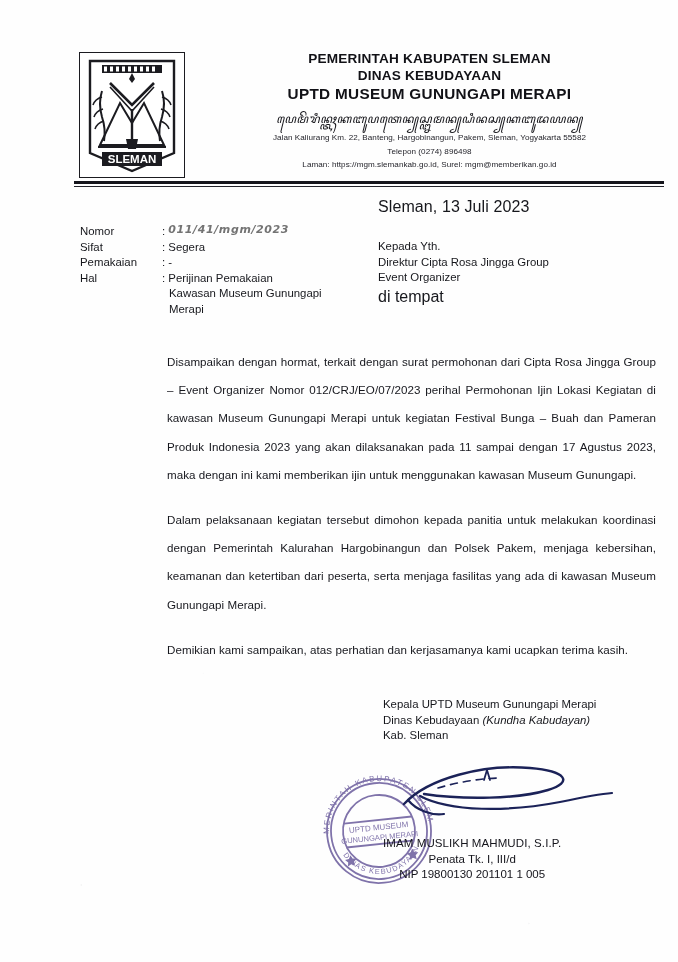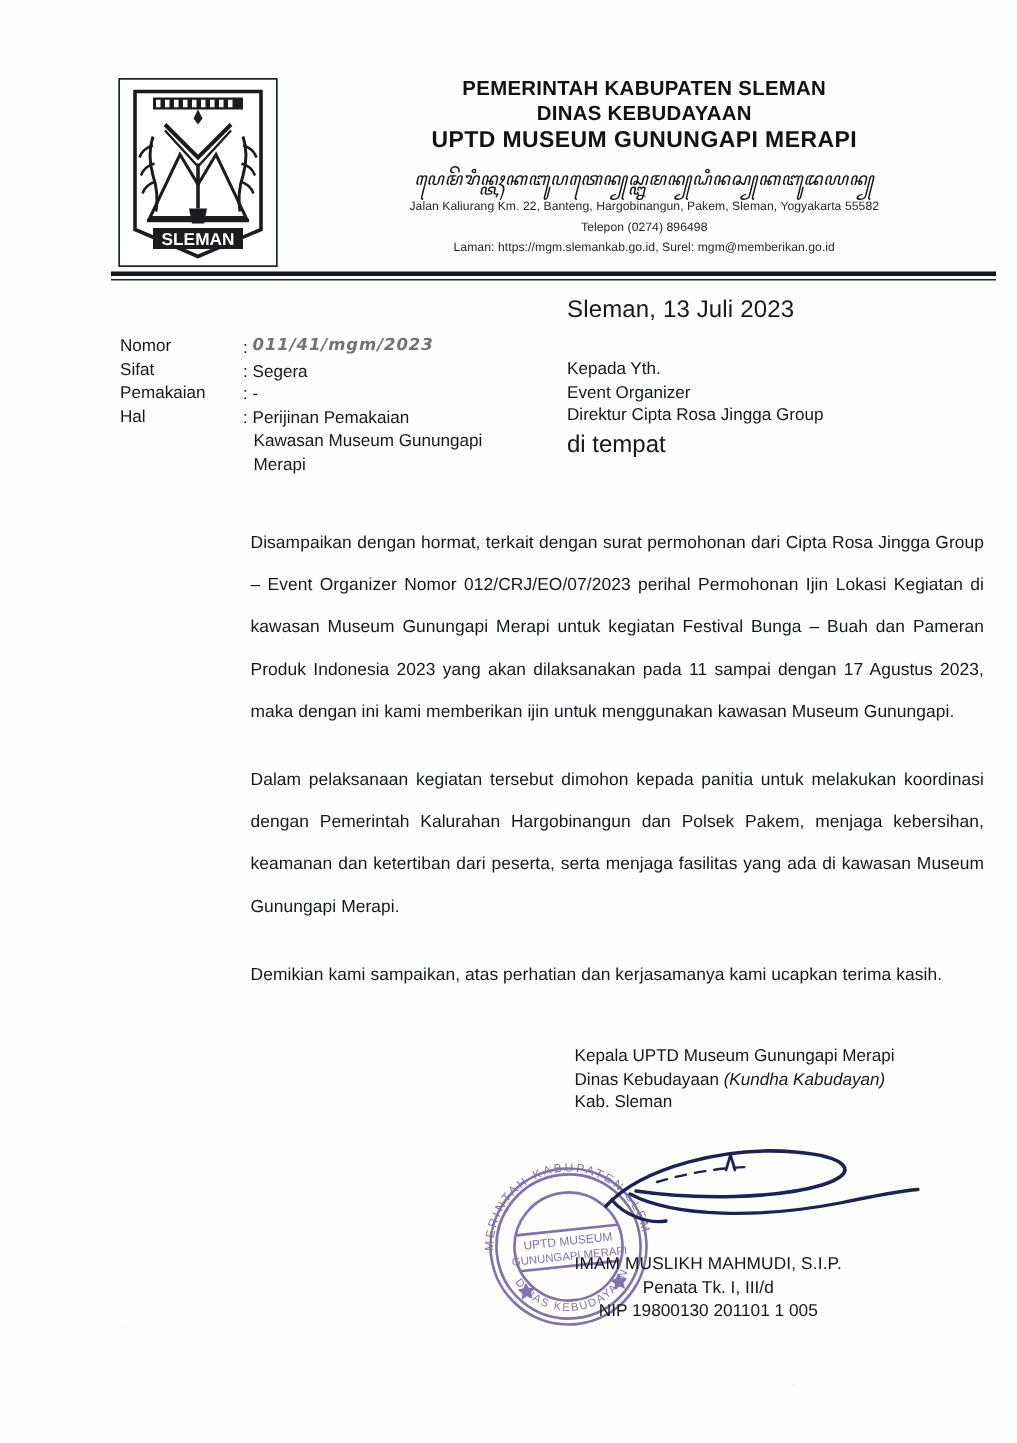--- a/index.html
+++ b/index.html
@@ -40,21 +40,21 @@
   .letterhead {
     position: absolute;
     left: 0; right: 0; top: 44px;
     height: 140px;
   }
   .crest {
     position: absolute;
     left: 79px; top: 8px;
     width: 104px; height: 124px;
     border: 1.6px solid #1b1b20;
-    background: #14b8a6;
+    background: #84cc16;
     overflow: hidden;
   }
   .crest svg { display: block; width: 100%; height: 100%; }
 
   .head-text {
     position: absolute;
     left: 195px;
     right: 14px;
     top: 6px;
     text-align: center;
@@ -284,22 +284,22 @@
       <div>:&nbsp;<span class="nomor-hand">011/41/mgm/2023</span></div>
       <div>: Segera</div>
       <div>: -</div>
       <div>: Perijinan Pemakaian</div>
       <div class="wrap-ind">Kawasan Museum Gunungapi</div>
       <div class="wrap-ind">Merapi</div>
     </div>
 
     <div class="addressee">
       <div>Kepada Yth.</div>
+      <div>Direktur Cipta Rosa Jingga Group</div>
       <div>Event Organizer</div>
-      <div>Direktur Cipta Rosa Jingga Group</div>
     </div>
     <div class="ditempat">di tempat</div>
   </div>
 
   <div class="body-copy">
     <p class="para">Disampaikan dengan hormat, terkait dengan surat permohonan dari Cipta Rosa Jingga Group – Event Organizer Nomor 012/CRJ/EO/07/2023 perihal Permohonan Ijin Lokasi Kegiatan di kawasan Museum Gunungapi Merapi untuk kegiatan Festival Bunga – Buah dan Pameran Produk Indonesia 2023 yang akan dilaksanakan pada 11 sampai dengan 17 Agustus 2023, maka dengan ini kami memberikan ijin untuk menggunakan kawasan Museum Gunungapi.</p>
     <p class="para">Dalam pelaksanaan kegiatan tersebut dimohon kepada panitia untuk melakukan koordinasi dengan Pemerintah Kalurahan Hargobinangun dan Polsek Pakem, menjaga kebersihan, keamanan dan  ketertiban dari peserta, serta menjaga fasilitas yang ada di kawasan Museum Gunungapi Merapi.</p>
     <p class="para">Demikian kami sampaikan, atas perhatian dan kerjasamanya kami ucapkan terima kasih.</p>
   </div>
 

